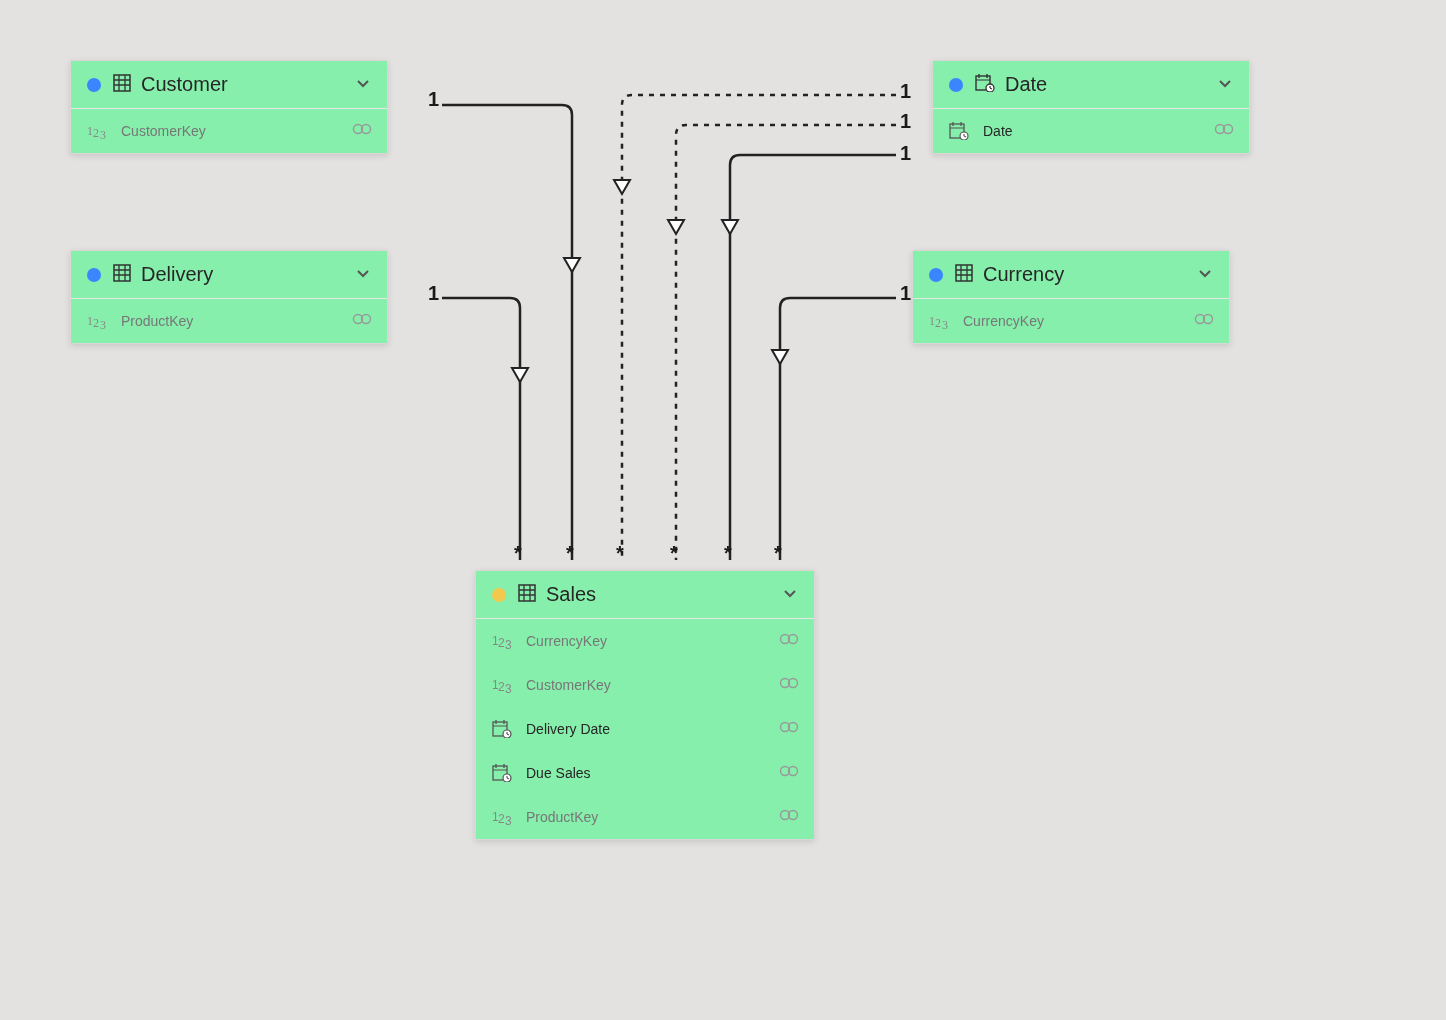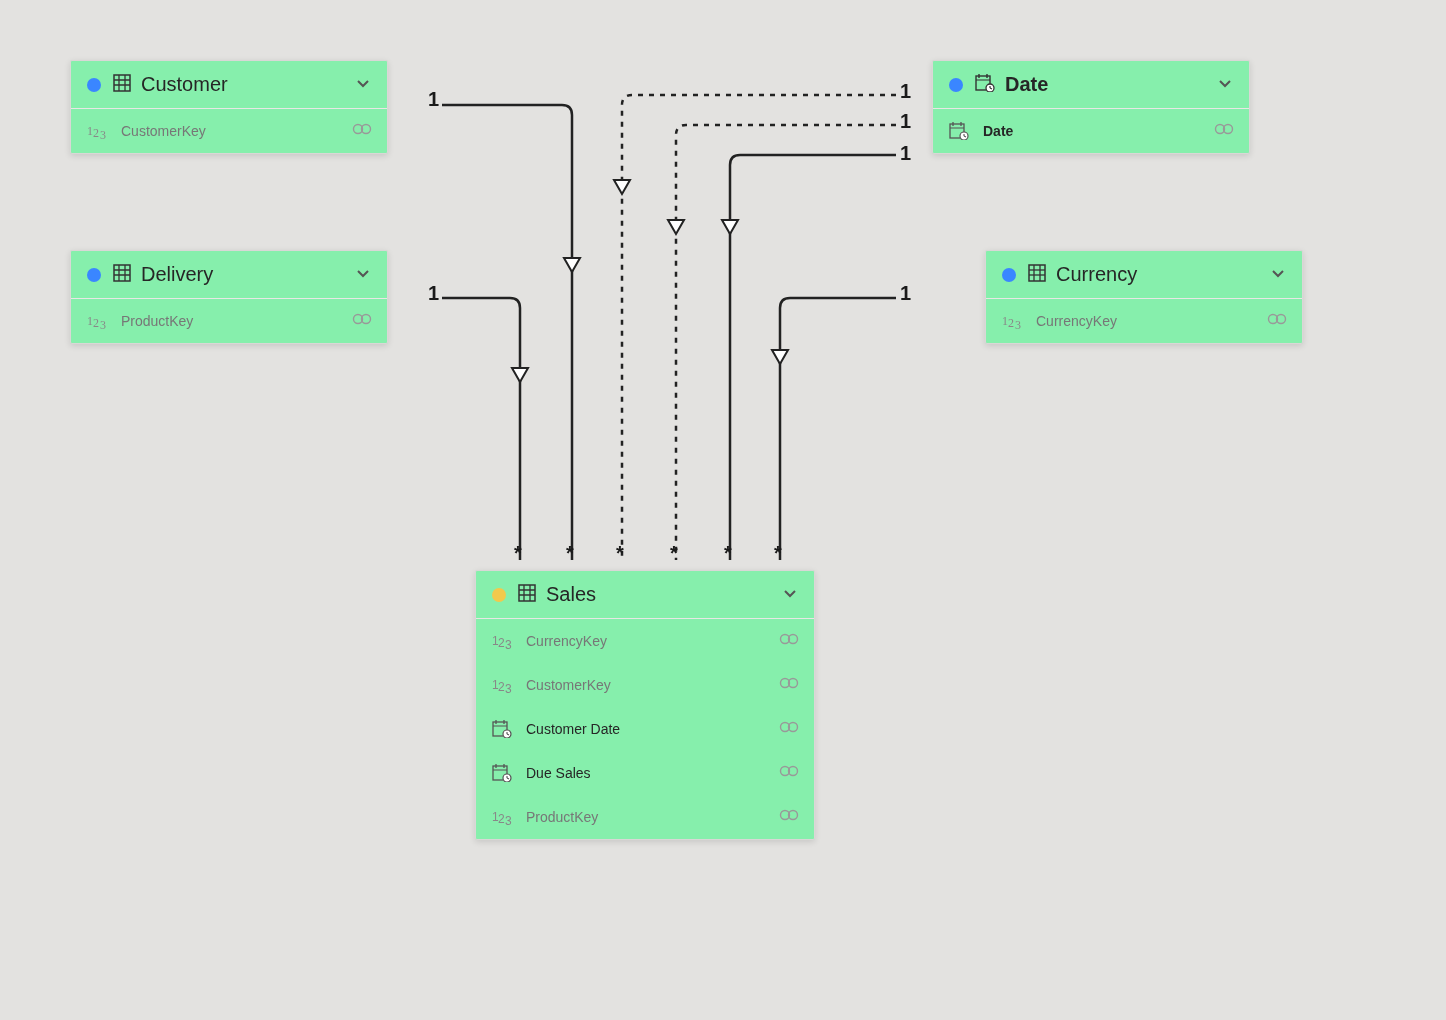--- a/index.html
+++ b/index.html
@@ -229,21 +229,21 @@
       <span class="col-name">ProductKey</span>
       <span class="visibility-icon">
         <svg width="22" height="14" viewBox="0 0 22 14">
             <circle cx="7" cy="7" r="4.5" fill="none" stroke="#999" stroke-width="1.4"></circle>
             <circle cx="15" cy="7" r="4.5" fill="none" stroke="#999" stroke-width="1.4"></circle>
           </svg>
       </span>
     </div>
   </div>
 
-  <div class="table-card" style="left:932px; top:60px;font-weight:bold;">
+  <div class="table-card" style="left:932px; top:60px;">
     <div class="table-header">
       <span class="dot dot-blue"></span>
       <span class="table-icon">
         <svg width="20" height="18" viewBox="0 0 20 18">
             <rect x="1" y="2" width="14" height="14" fill="none" stroke="#333" stroke-width="1.4"></rect>
             <line x1="1" y1="6" x2="15" y2="6" stroke="#333" stroke-width="1.2"></line>
             <line x1="4" y1="0" x2="4" y2="4" stroke="#333" stroke-width="1.4"></line>
             <line x1="12" y1="0" x2="12" y2="4" stroke="#333" stroke-width="1.4"></line>
             <circle cx="15" cy="14" r="4" fill="#fff" stroke="#333" stroke-width="1.3"></circle>
             <line x1="15" y1="12" x2="15" y2="14" stroke="#333" stroke-width="1.2"></line>
@@ -272,21 +272,21 @@
       <span class="col-name dark">Date</span>
       <span class="visibility-icon">
         <svg width="22" height="14" viewBox="0 0 22 14">
             <circle cx="7" cy="7" r="4.5" fill="none" stroke="#999" stroke-width="1.4"></circle>
             <circle cx="15" cy="7" r="4.5" fill="none" stroke="#999" stroke-width="1.4"></circle>
           </svg>
       </span>
     </div>
   </div>
 
-  <div class="table-card" style="left:985px; top:250px;">
+  <div class="table-card" style="left:912px; top:250px;">
     <div class="table-header">
       <span class="dot dot-blue"></span>
       <span class="table-icon">
         <svg width="18" height="18" viewBox="0 0 18 18">
             <rect x="1" y="1" width="16" height="16" fill="none" stroke="#333" stroke-width="1.5"></rect>
             <line x1="1" y1="6" x2="17" y2="6" stroke="#333" stroke-width="1.3"></line>
             <line x1="1" y1="11" x2="17" y2="11" stroke="#333" stroke-width="1.3"></line>
             <line x1="6" y1="1" x2="6" y2="17" stroke="#333" stroke-width="1.3"></line>
             <line x1="12" y1="1" x2="12" y2="17" stroke="#333" stroke-width="1.3"></line>
           </svg>
@@ -373,21 +373,21 @@
         <svg width="20" height="18" viewBox="0 0 20 18">
             <rect x="1" y="2" width="14" height="14" fill="none" stroke="#555" stroke-width="1.3"></rect>
             <line x1="1" y1="6" x2="15" y2="6" stroke="#555" stroke-width="1.1"></line>
             <line x1="4" y1="0" x2="4" y2="4" stroke="#555" stroke-width="1.3"></line>
             <line x1="12" y1="0" x2="12" y2="4" stroke="#555" stroke-width="1.3"></line>
             <circle cx="15" cy="14" r="4" fill="#fff" stroke="#555" stroke-width="1.2"></circle>
             <line x1="15" y1="12" x2="15" y2="14" stroke="#555" stroke-width="1.1"></line>
             <line x1="15" y1="14" x2="17" y2="15" stroke="#555" stroke-width="1.1"></line>
           </svg>
       </span>
-      <span class="col-name dark">Customer Date</span>
+      <span class="col-name dark">Delivery Date</span>
       <span class="visibility-icon">
         <svg width="22" height="14" viewBox="0 0 22 14">
             <circle cx="7" cy="7" r="4.5" fill="none" stroke="#999" stroke-width="1.4"></circle>
             <circle cx="15" cy="7" r="4.5" fill="none" stroke="#999" stroke-width="1.4"></circle>
           </svg>
       </span>
     </div>
     <div class="table-row">
       <span class="col-icon">
         <svg width="20" height="18" viewBox="0 0 20 18">

